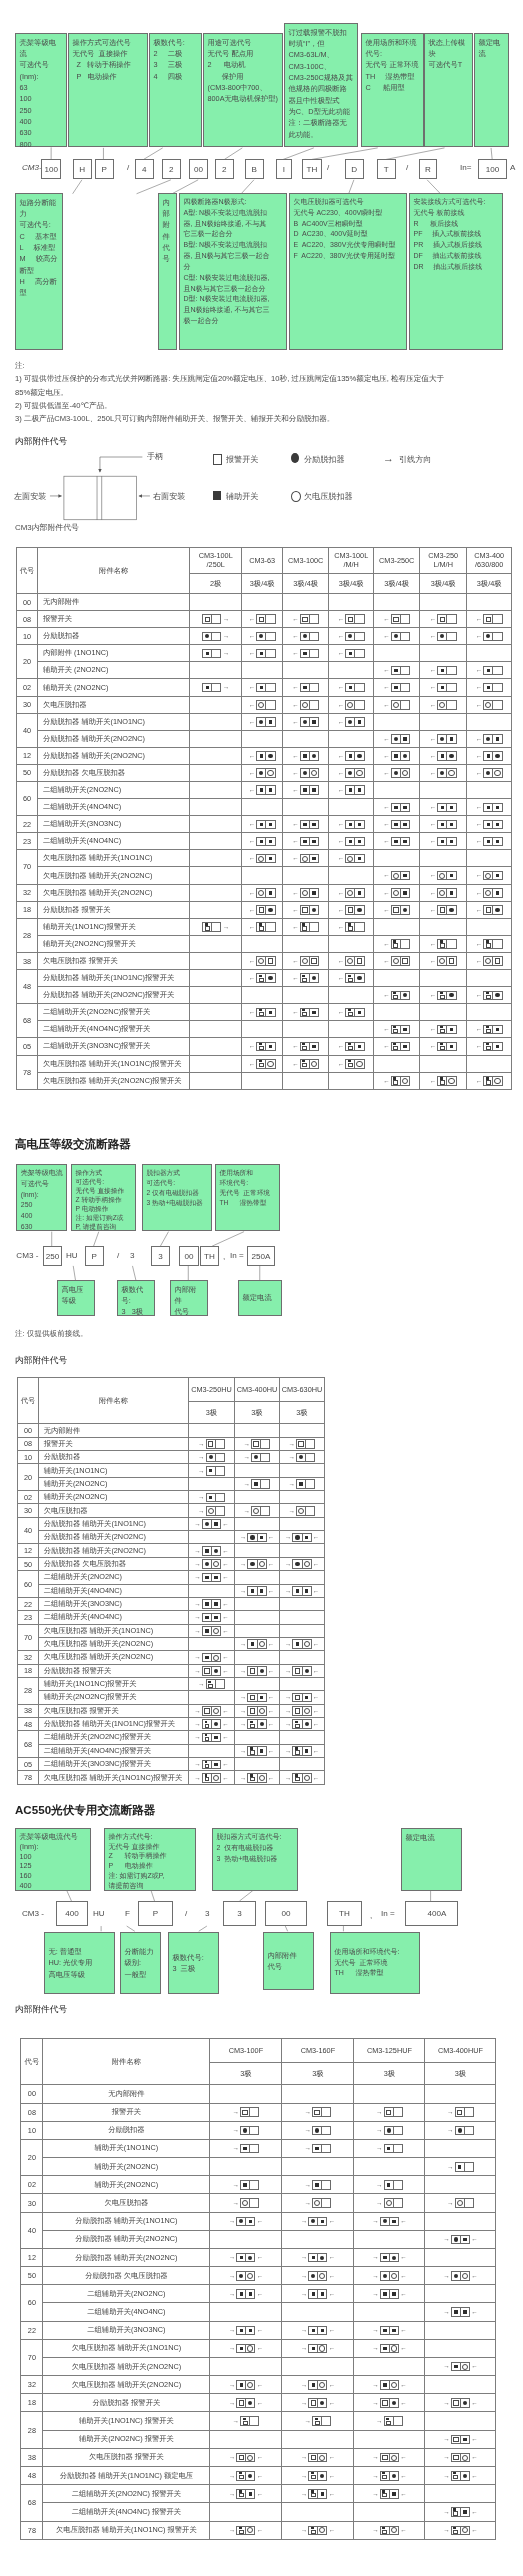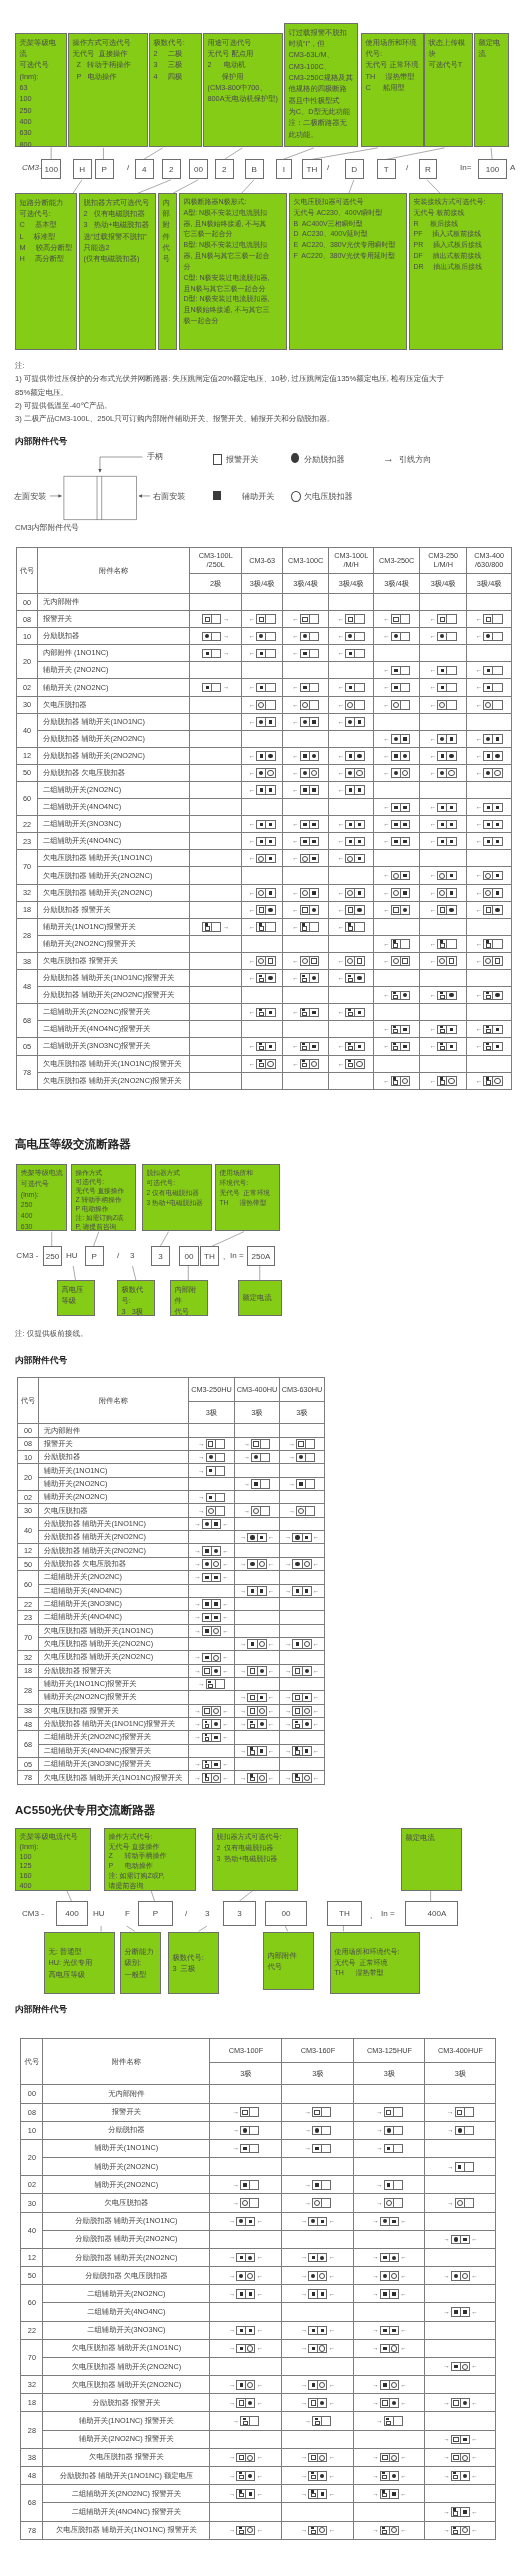--- a/index.html
+++ b/index.html
@@ -1,24 +1,24 @@
 <!DOCTYPE html>
 <html style="font-size:9.3px"><head>
 <meta charset="utf-8">
 <style>
   html,body{margin:0;padding:0;background:#fff;}
   .page{position:relative;width:523px;height:2576px;background:#fff;
         font-family:"Liberation Sans","DejaVu Sans",sans-serif;color:#3f3f3f;overflow:hidden;}
-  .cbox{position:absolute;border:0.6px solid #6e6e6e;background:#84cc16;padding:2.9px 3.5px;
+  .cbox{position:absolute;border:0.6px solid #6e6e6e;background:#86efac;padding:2.9px 3.5px;
         font-size:7.3px;line-height:1.55;white-space:pre-wrap;box-sizing:border-box;color:#4a4a4a;}
   .ctok{position:absolute;border:0.6px solid #6e6e6e;background:#fff;display:flex;align-items:center;
         justify-content:center;font-size:8.1px;color:#4a4a4a;box-sizing:border-box;}
   .ctxt{position:absolute;font-size:8.1px;color:#4a4a4a;white-space:nowrap;}
   .h1{position:absolute;font-size:11.6px;font-weight:bold;color:#222;white-space:nowrap;}
-  .h2{position:absolute;font-size:8.7px;font-weight:bold;color:#222;white-space:nowrap;}
+  .h2{position:absolute;font-size:8.7px;font-weight:normal;color:#222;white-space:nowrap;}
   .note{position:absolute;font-size:7.6px;line-height:1.75;color:#4a4a4a;white-space:pre-wrap;}
   .cap{position:absolute;font-size:7.9px;color:#4a4a4a;white-space:nowrap;}
   .tbl{position:absolute;}
   .tbl table{border-collapse:collapse;table-layout:fixed;width:100%;height:100%;}
   .tbl th,.tbl td{border:0.6px solid #7d7d7d;font-size:7.3px;font-weight:normal;color:#404040;
         padding:0 1.7px;overflow:hidden;box-sizing:border-box;}
   .tbl th{text-align:center;white-space:pre-wrap;line-height:1.25;}
   td.acode{text-align:center;}
   td.aname{text-align:left;padding-left:4.7px;}
   .tbl.center-names td.aname{text-align:center;padding-left:1.7px;}
@@ -154,32 +154,26 @@
   <span class="ctok" style="left:302px;top:159px;width:20px;height:20.4px;">TH</span>
   <span class="ctxt" style="left:327px;top:163px;">/</span>
   <span class="ctok" style="left:345px;top:159px;width:18.6px;height:20.4px;">D</span>
   <span class="ctok" style="left:377px;top:159px;width:18.6px;height:20.4px;">T</span>
   <span class="ctxt" style="left:406px;top:163px;">/</span>
   <span class="ctok" style="left:419px;top:159px;width:18px;height:20.4px;">R</span>
   <span class="ctxt" style="left:460px;top:163px;">In=</span>
   <span class="ctok" style="left:478px;top:159px;width:29px;height:20.4px;">100</span>
   <span class="ctxt" style="left:510px;top:163px;">A</span>
 
-  <div class="cbox" style="left:15px;top:193px;width:62px;height:157px;">短路分断能力
+  <div class="cbox" style="left:15px;top:193px;width:48px;height:157px;">短路分断能力
 可选代号:
 C     基本型
 L     标准型
 M     较高分断型
 H     高分断型</div>
-  <div class="cbox" style="left:79px;top:193px;width:77px;height:157px;">脱扣器方式可选代号
-2   仅有电磁脱扣器
-3   热动+电磁脱扣器
-选“过载报警不脱扣”
-只能选2
-(仅有电磁脱扣器)</div>
   <div class="cbox" style="left:158px;top:193px;width:18.6px;height:157px;">内部
 附件
 代号</div>
   <div class="cbox" style="left:179px;top:193px;width:108px;height:157px;font-size:7px;">四极断路器N极形式:
 A型: N极不安装过电流脱扣
 器, 且N极始终接通, 不与其
 它三极一起合分
 B型: N极不安装过电流脱扣
 器, 且N极与其它三极一起合
 分
@@ -213,21 +207,21 @@
   <div class="lglabel" style="left:14px;top:491px;">左面安装</div>
   <div class="lglabel" style="left:153px;top:491px;">右面安装</div>
 
   <span class="lgsym" style="left:213px;top:454px;width:7px;height:8.7px;border:0.9px solid #4a4a4a;background:#fff;"></span>
   <div class="lglabel" style="left:226px;top:454px;">报警开关</div>
   <span class="lgsym" style="left:291px;top:453px;width:7.6px;height:10px;border-radius:50%;background:#3a3a3a;"></span>
   <div class="lglabel" style="left:304px;top:454px;">分励脱扣器</div>
   <span class="lglabel" style="left:383px;top:452px;font-size:11px;color:#444;">→</span>
   <div class="lglabel" style="left:399px;top:454px;">引线方向</div>
   <span class="lgsym" style="left:213px;top:491px;width:7.6px;height:9.3px;background:#3a3a3a;"></span>
-  <div class="lglabel" style="left:226px;top:491px;margin-left:16px;">辅助开关</div>
+  <div class="lglabel" style="left:226px;top:491px;">辅助开关</div>
   <span class="lgsym" style="left:291px;top:491px;width:8.1px;height:9.3px;border-radius:50%;border:0.9px solid #4a4a4a;background:#fff;"></span>
   <div class="lglabel" style="left:304px;top:491px;">欠电压脱扣器</div>
 
   <div class="cap" style="left:15px;top:522px;">CM3内部附件代号</div>
 
   <div class="tbl" id="table1" style="left:15.7px;top:547px;width:496px;height:543px;">
       <table>
         <colgroup>
           <col style="width: 21.5px;">
           <col style="width: 152px;">

